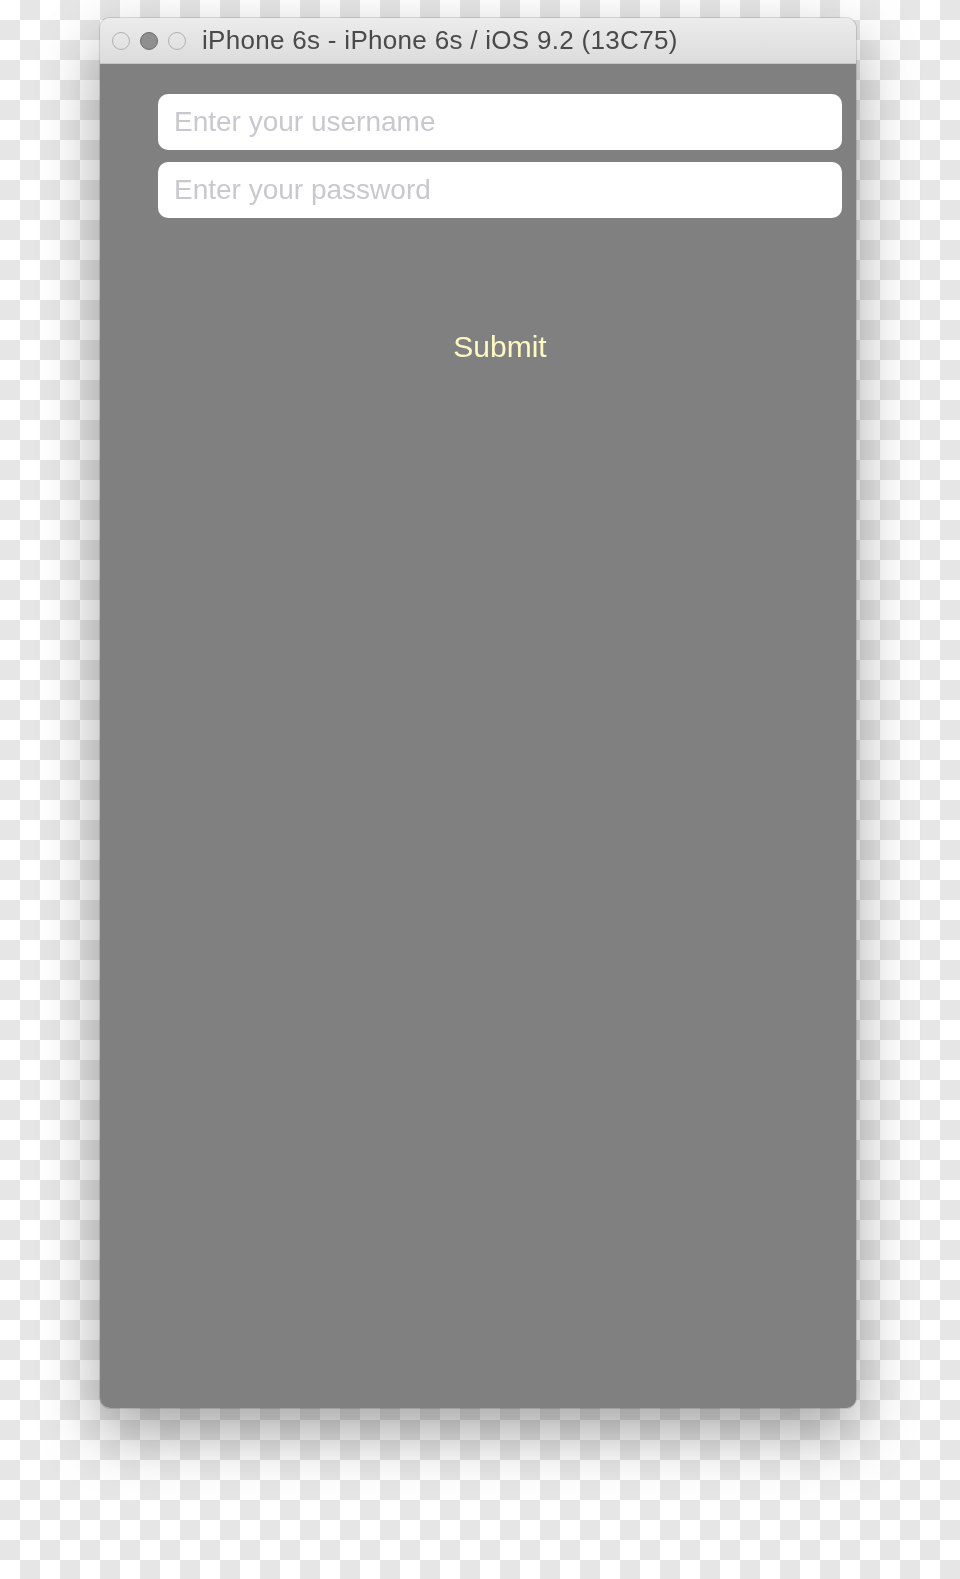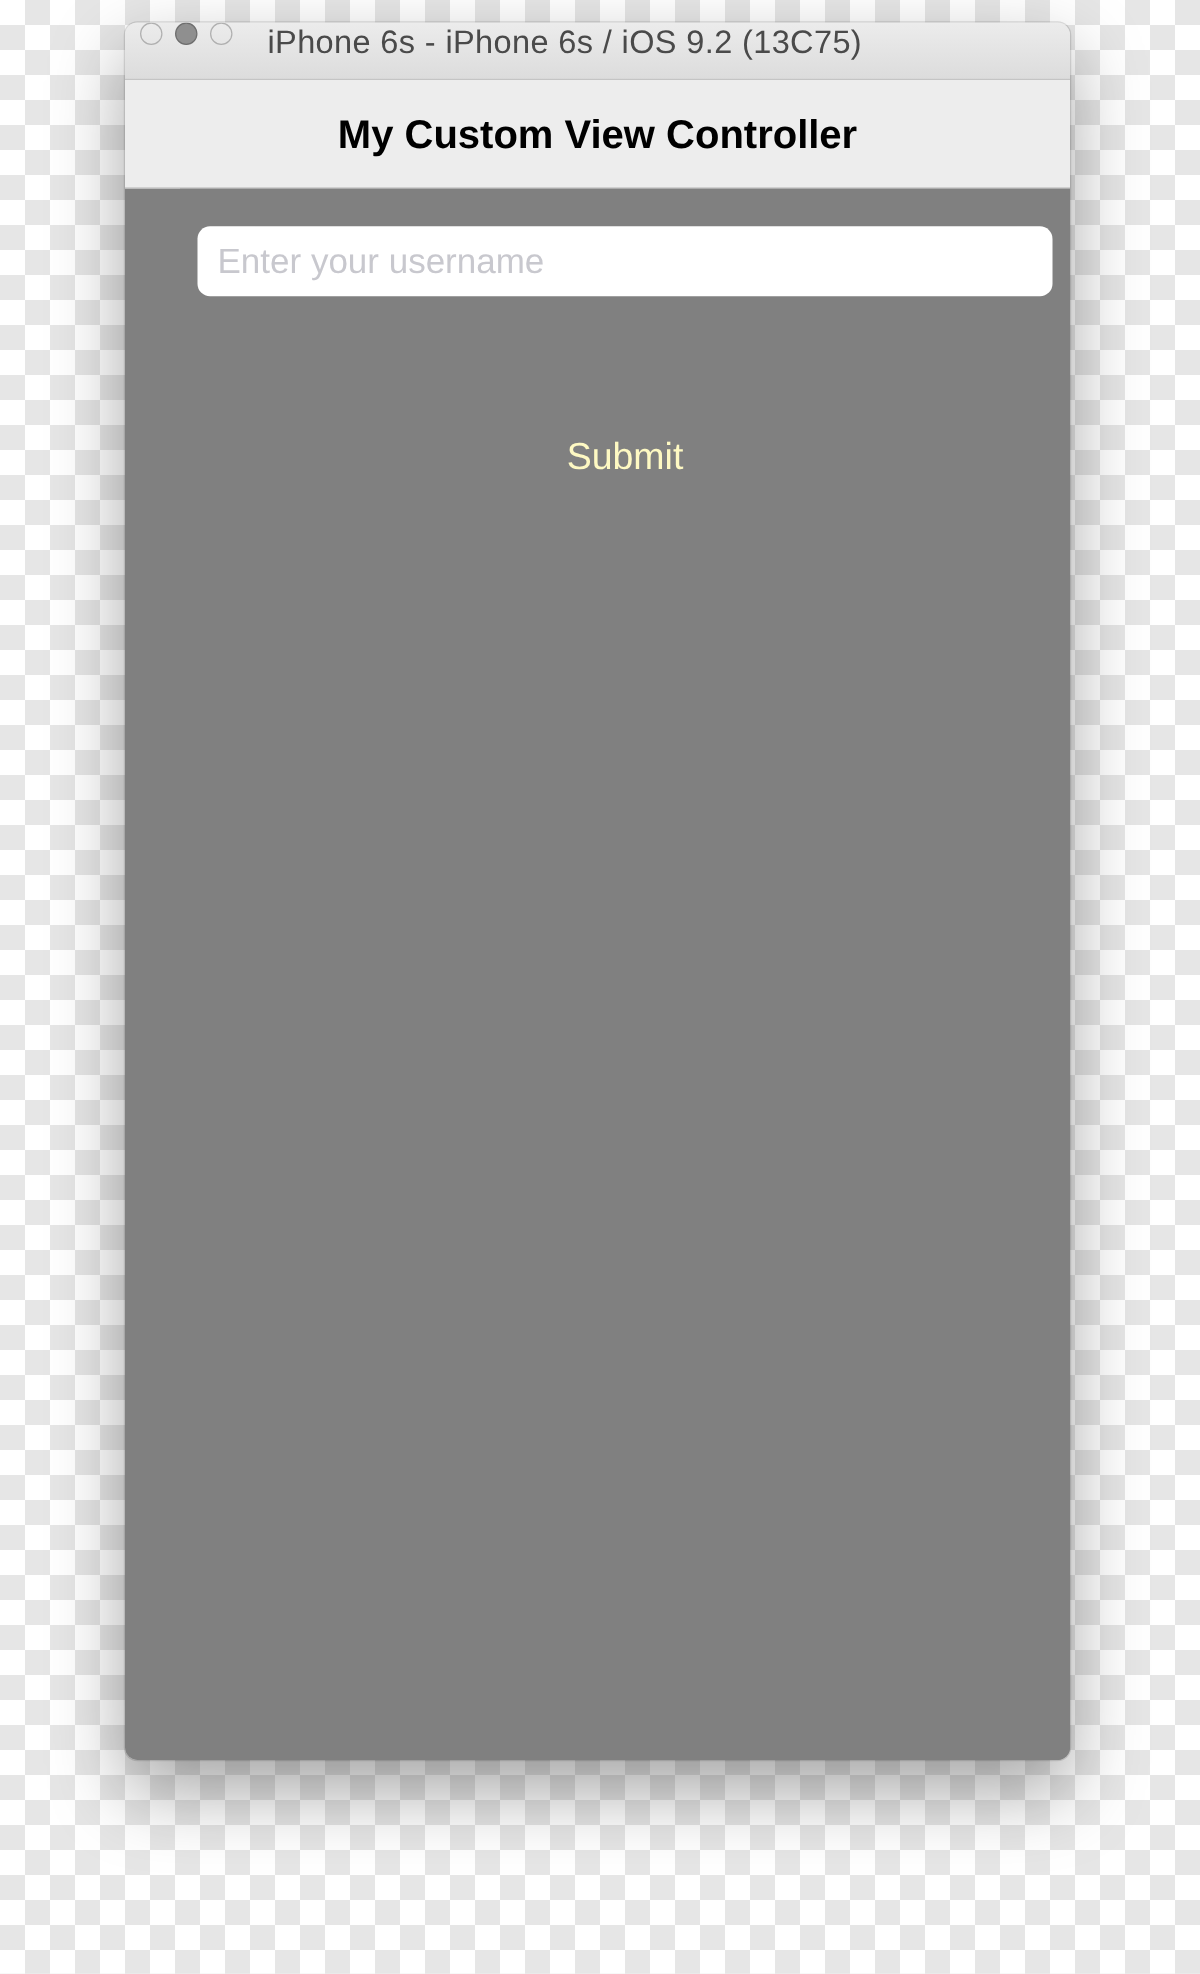--- a/index.html
+++ b/index.html
@@ -31,24 +31,24 @@
     background: #e6e6e6;
     display: flex;
     flex-direction: column;
   }
   .mac-titlebar {
     height: 46px;
     flex: 0 0 46px;
     background: linear-gradient(#ececec, #dcdcdc);
     border-bottom: 1px solid #c4c4c4;
     display: flex;
-    align-items: flex-start;
+    align-items: center;
     padding: 0 12px;
     box-sizing: border-box;
-    gap: 22px;
+    gap: 10px;
   }
   .traffic {
     display: flex;
     gap: 10px;
     align-items: center;
   }
   .traffic .dot {
     width: 18px; height: 18px;
     border-radius: 50%;
     border: 1.5px solid #b0b0b0;
@@ -151,23 +151,21 @@
       <span class="dot"></span>
       <span class="dot min"></span>
       <span class="dot"></span>
     </div>
     <span class="mac-title">iPhone 6s - iPhone 6s / iOS 9.2 (13C75)</span>
   </div>
 
   <div class="phone-screen">
 
 
-    <div class="nav-bar">
-      <span class="nav-title">My Custom View Controller</span>
-    </div>
 
     <div class="content">
       <input class="text-field" type="text" placeholder="Enter your username" style="">
+      <input class="text-field" type="password" placeholder="Enter your password" style="">
       <button class="submit-btn">Submit</button>
     </div>
 
   </div>
 </div>
 
 </body></html>

